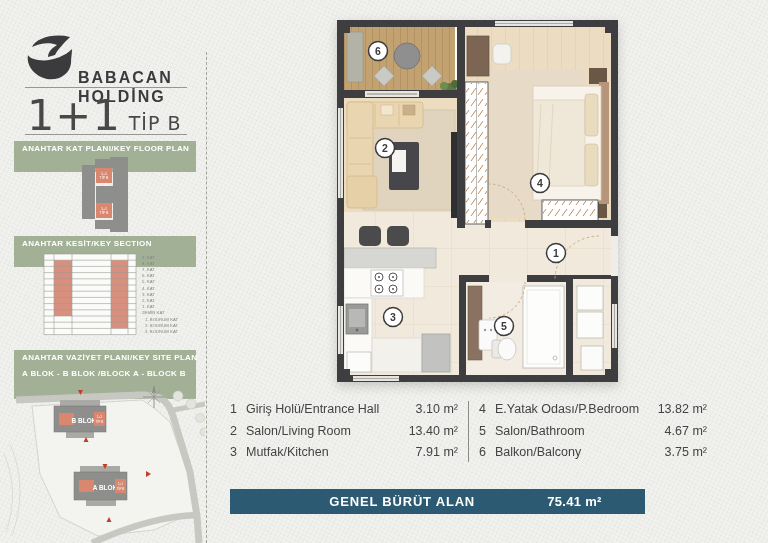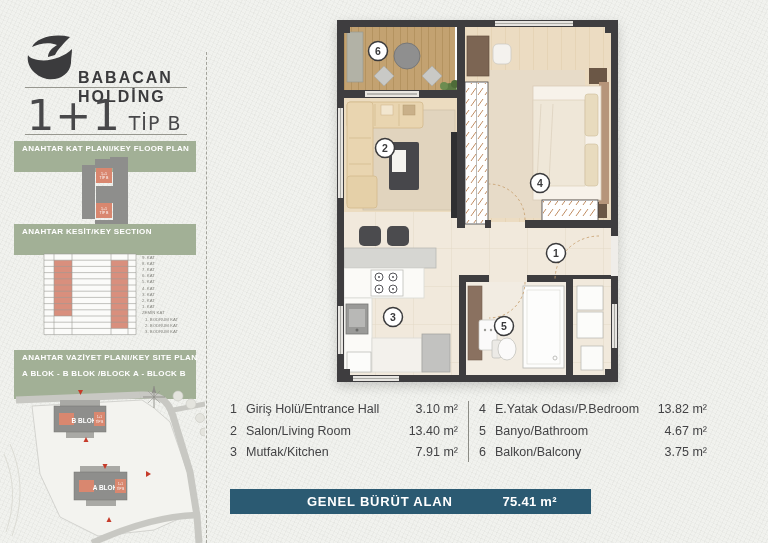--- a/index.html
+++ b/index.html
@@ -27,21 +27,21 @@
   
   .plan-wrap{left:337px;top:20px;width:281px;height:362px;background:#fdfdfb;box-shadow:0 4px 10px rgba(60,60,55,.22);}
   
   .legend{left:230px;top:399px;width:478px;display:flex;color:#434345;font-size:12.5px;}
   .legend .col{width:228px;}
   .legend .divider{width:0;border-left:1px solid #8b8b85;margin:2px 10px 2px 10px;}
   .legend .item{display:flex;line-height:21.5px;white-space:nowrap;}
   .legend .num{width:9px;margin-right:7px;}
   .legend .area{margin-left:auto;}
   
-  .total-bar{left:230px;top:489px;width:361px;height:25px;background:#2b5a72;color:#fff;font-weight:bold;font-size:13px;}
+  .total-bar{left:230px;top:489px;width:415px;height:25px;background:#2b5a72;color:#fff;font-weight:bold;font-size:13px;}
   .total-bar .lbl{position:absolute;left:41.5%;top:0;transform:translateX(-50%);line-height:25px;letter-spacing:.8px;}
   .total-bar .val{position:absolute;left:83%;top:0;transform:translateX(-50%);line-height:25px;letter-spacing:.3px;}
   svg text{font-family:"Liberation Sans",sans-serif;}
 </style>
 </head>
 <body>
 
 <div id="canvas">
 
   <svg class="abs" style="left:26px;top:34px" width="48" height="48" viewBox="0 0 48 48">
@@ -77,21 +77,21 @@
       <text x="22" y="17.5" font-size="3.6" fill="#fff" text-anchor="middle">1+1</text>
       <text x="22" y="22" font-size="3.6" fill="#fff" text-anchor="middle">TİP B</text>
     </g>
     <g>
       <rect x="14" y="46" width="16" height="15" fill="#d9876f"></rect>
       <text x="22" y="52.5" font-size="3.6" fill="#fff" text-anchor="middle">1+1</text>
       <text x="22" y="57" font-size="3.6" fill="#fff" text-anchor="middle">TİP B</text>
     </g>
   </svg>
 
-  <div class="abs banner" style="top:224px">ANAHTAR KESİT/KEY SECTION</div>
+  <div class="abs banner" style="top:236px">ANAHTAR KESİT/KEY SECTION</div>
 
   <svg class="abs" style="left:40px;top:252px" width="162" height="86" viewBox="0 0 162 86">
     <g>
       <rect x="4" y="2" width="92" height="80.6" fill="#fbfbf9" stroke="none"></rect>
       <rect x="14" y="8.2" width="18" height="55.8" fill="#d98f7d"></rect>
       <rect x="71" y="8.2" width="17" height="68.2" fill="#d98f7d"></rect>
       <g stroke="#9b9b95" stroke-width="0.6">
         <line x1="4" y1="2" x2="96" y2="2"></line>
           <line x1="4" y1="8.2" x2="96" y2="8.2"></line>
         <line x1="4" y1="14.4" x2="96" y2="14.4"></line>
@@ -404,21 +404,21 @@
     </div>
     <div class="divider"></div>
     <div class="col">
       <div class="item">
         <span class="num">4</span>
         <span>E.Yatak Odası/P.Bedroom</span>
         <span class="area">13.82 m²</span>
       </div>
       <div class="item">
         <span class="num">5</span>
-        <span>Banyo/Bathroom</span>
+        <span>Salon/Bathroom</span>
         <span class="area">4.67 m²</span>
       </div>
       <div class="item">
         <span class="num">6</span>
         <span>Balkon/Balcony</span>
         <span class="area">3.75 m²</span>
       </div>
     </div>
   </div>
 

